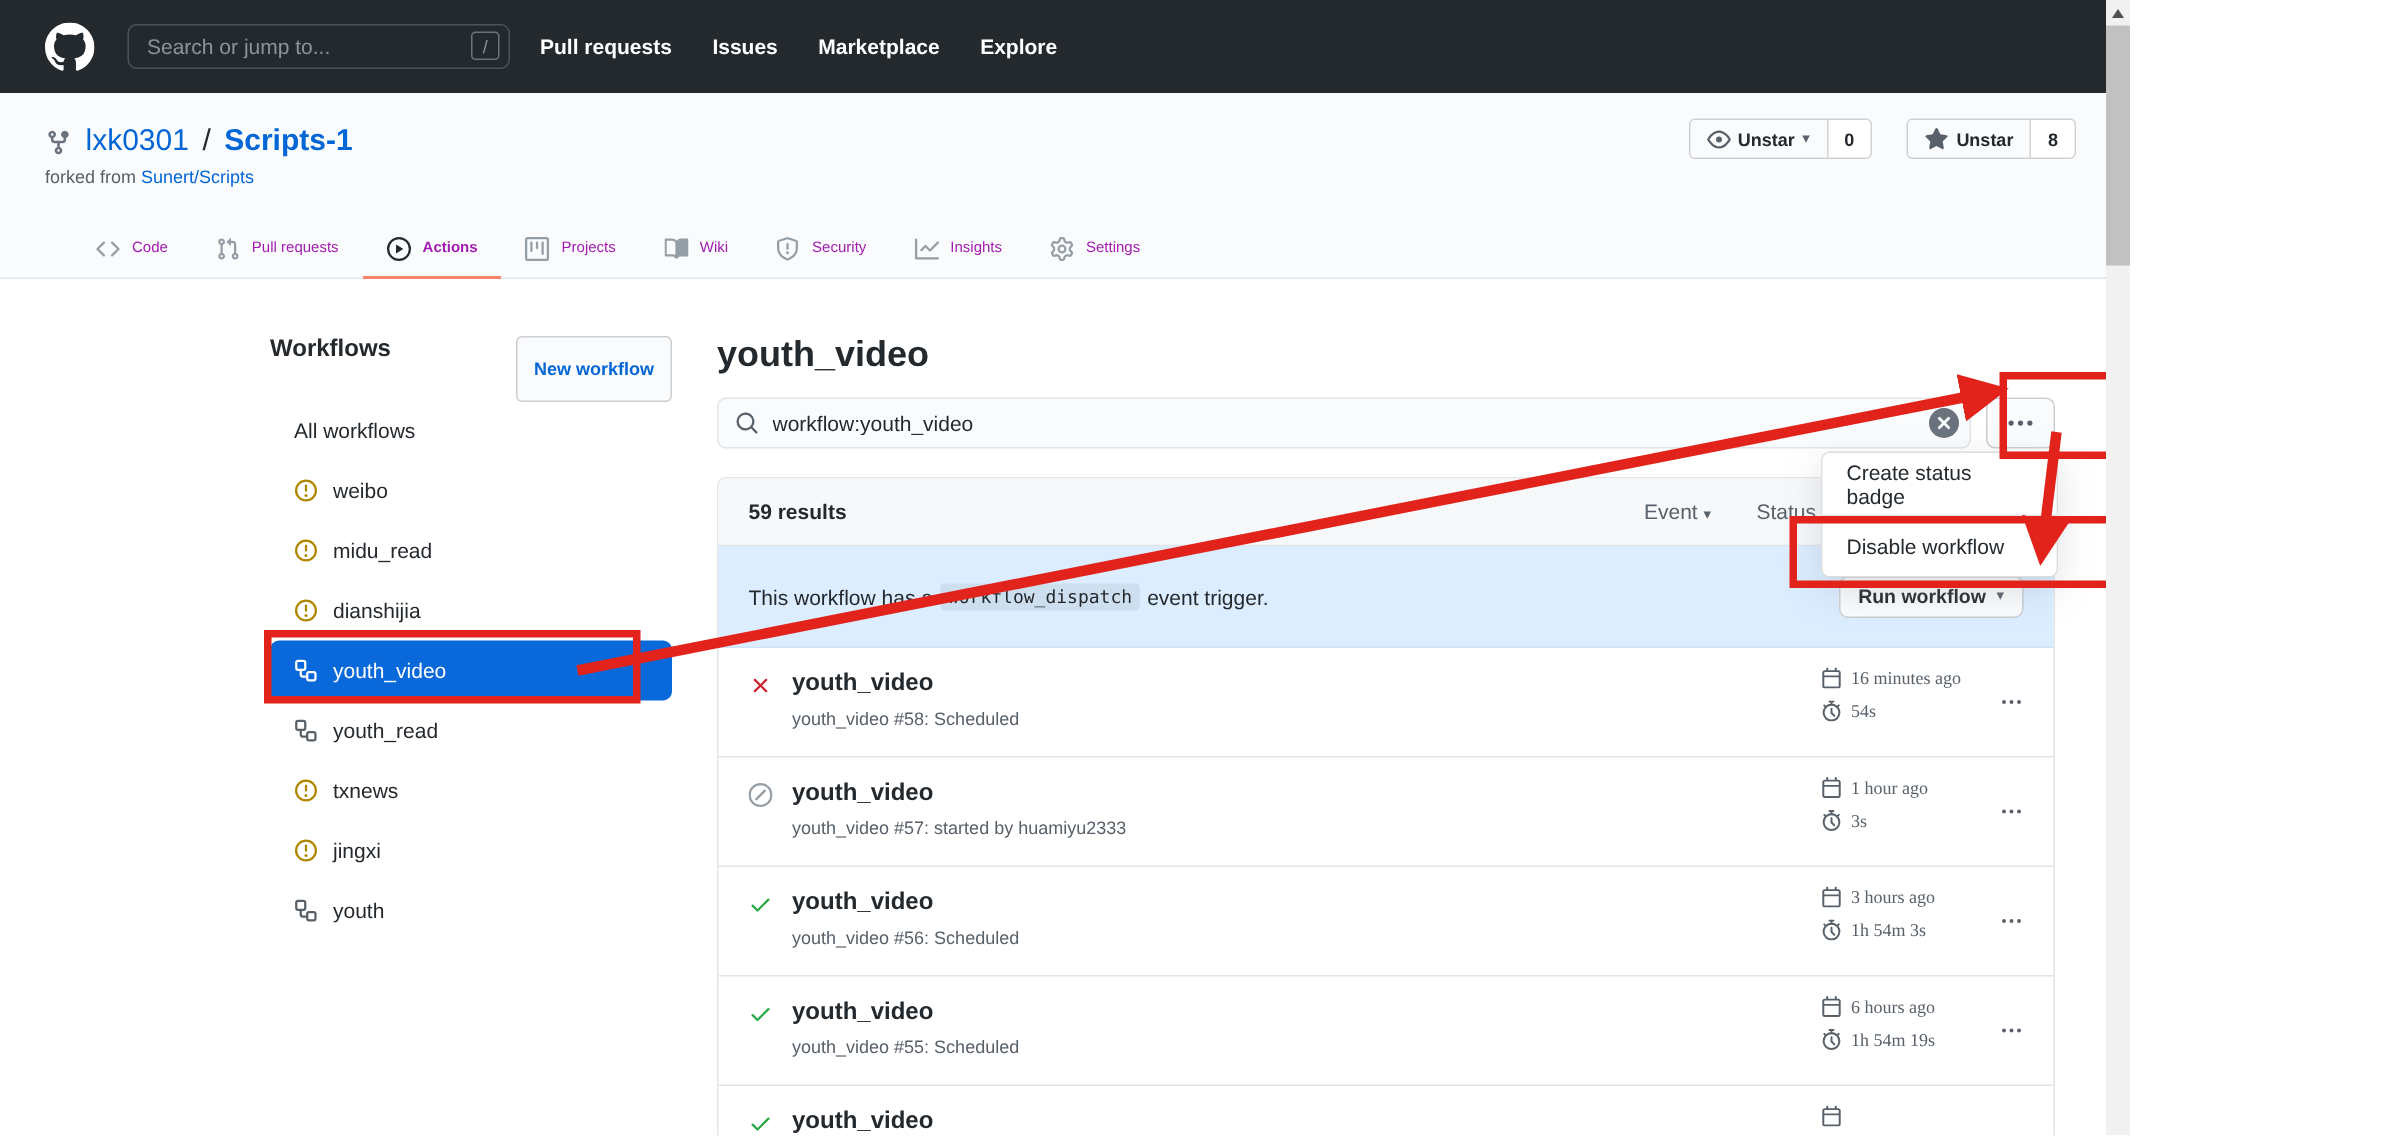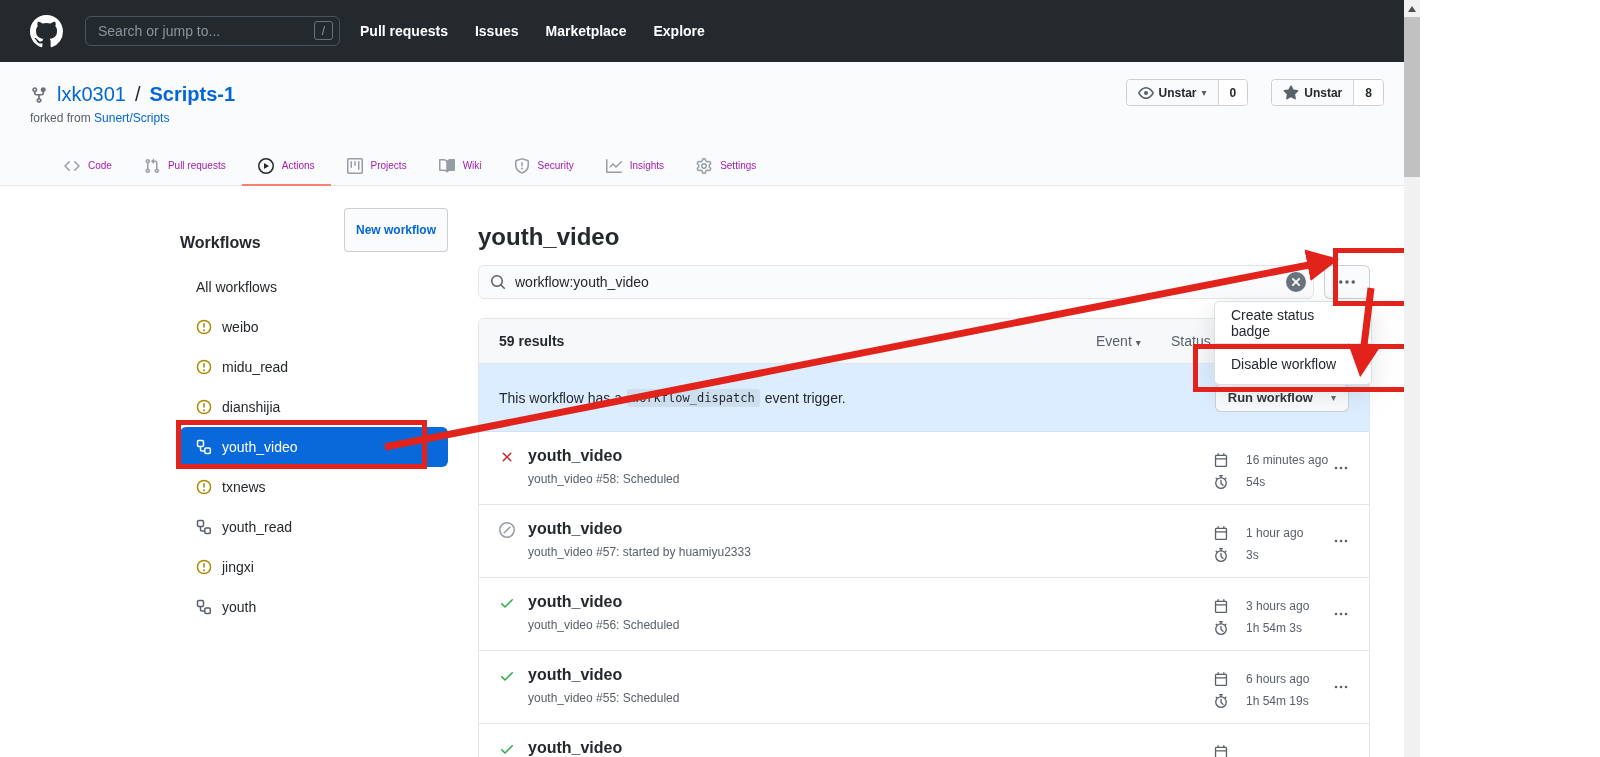--- a/index.html
+++ b/index.html
@@ -45,26 +45,26 @@
   .btn-main svg { fill:#586069; }
   .btn-main .caret { color:#586069; }
   .btn-count { display:flex; align-items:center; padding:0 11px; background:#fff;
                border-left:1px solid rgba(27,31,35,.2); cursor:pointer; }
 
   
   .tabs { position:absolute; left:48px; top:147px; height:39px; display:flex; z-index:6; }
   .tab { display:flex; align-items:center; gap:8px; padding:0 16px; font-size:10px; color:#a21caf;
          border-bottom:2px solid transparent; cursor:pointer; }
   .tab svg { fill:#959da5; }
-  .tab.active { font-weight:400; border-bottom-color:#f9826c; }
+  .tab.active { font-weight:700; border-bottom-color:#f9826c; }
   .tab.active svg { fill:#24292e; }
 
   
   .sidebar { position:absolute; left:180px; top:224px; width:268px; }
-  .sb-head { display:flex; align-items:flex-end; justify-content:space-between; height:28px; }
+  .sb-head { display:flex; align-items:flex-start; justify-content:space-between; height:28px; }
   .sb-title { font-size:16px; font-weight:700; color:#24292e; }
   .new-wf-btn { font-size:12px; font-weight:600; color:#0366d6; background:#fafbfc;
                 border:1px solid rgba(27,31,35,.2); border-radius:4px; padding:14px 11px; cursor:pointer;
                 font-family:inherit; }
   .sb-list { margin-top:15px;text-align:right; }
   .sb-item { height:40px; display:flex; align-items:center; gap:10px; padding:0 16px;
              font-size:14px; color:#24292e; border-radius:6px; cursor:pointer; }
   .sb-item svg { flex:0 0 auto; }
   .sb-item .alert-glyph { stroke:#b08800; fill:none; }
   .sb-item .alert-glyph .dotfill { fill:#b08800; stroke:none; }
@@ -95,31 +95,31 @@
   .flt .caret { color:#586069; }
   .flt-event { left:617px; }
   .flt-status { left:692px; }
 
   .banner { height:68px; background:#dbedff; border-bottom:1px solid #d0e3f7; display:flex;
             align-items:center; padding:0 20px; font-size:14px; color:#24292e; }
   .banner code { font-family:"DejaVu Sans Mono","Liberation Mono",monospace; font-size:12px;
             background:rgba(27,31,35,.07); padding:2px 5px; border-radius:3px; margin:0 5px; }
   .run-btn { margin-left:auto; height:28px; padding:0 12px; background:#fafbfc;
              border:1px solid rgba(27,31,35,.2); border-radius:6px; font-size:13px; font-weight:600;
-             color:#24292e; display:flex; align-items:center; gap:18px; cursor:pointer; font-family:inherit; }
+             color:#24292e; display:flex; align-items:center; gap:7px; cursor:pointer; font-family:inherit; }
   .run-btn .caret { color:#586069; }
 
   .run-row { position:relative; height:73px; border-bottom:1px solid #e1e4e8; padding:15px 20px 0;
              display:flex; align-items:flex-start; }
   .run-row .st-icon { margin-top:2px; }
   .run-info { margin-left:13px; }
   .run-title { font-size:16px; font-weight:700; color:#24292e; cursor:pointer; }
   .run-sub { font-size:12px; color:#586069; margin-top:7px; }
   .run-meta { position:absolute; left:735px; top:13px; font-size:12px; color:#586069; }
-  .run-meta .m-line { display:flex; align-items:flex-end; gap:18px; height:22px; }
+  .run-meta .m-line { display:flex; align-items:flex-start; gap:6px; height:22px;font-family:Liberation Serif, serif; }
   .run-meta svg { fill:#586069; }
   .run-kebab { position:absolute; left:850px; top:24px; background:none; border:none; cursor:pointer; padding:4px; }
   .run-kebab svg { fill:#586069; }
 
   
   .ctx-menu { position:absolute; left:1214px; top:301px; width:158px; background:#fff;
               border:1px solid rgba(27,31,35,.15); border-radius:6px;
               box-shadow:0 8px 24px rgba(149,157,165,.3); z-index:40; overflow:hidden; }
   .ctx-item { height:41px; display:flex; align-items:center; padding:0 16px; font-size:14px;
               color:#24292e; cursor:pointer; background:#fff; }
@@ -311,37 +311,37 @@
             <g class="wf-glyph" stroke-width="1.5">
               <rect x="1.5" y="1.5" width="6" height="6" rx="1.2"></rect>
               <path d="M4.5 7.5v3.2a1.3 1.3 0 001.3 1.3h2.7"></path>
               <rect x="8.8" y="9" width="5.5" height="5.5" rx="1.2"></rect>
             </g>
           </svg>
         <span>youth_video</span>
       </div>
       <div class="sb-item">
         <svg width="16" height="16" viewBox="0 0 16 16">
+            <g class="wf-glyph" stroke-width="1.5">
+              <rect x="1.5" y="1.5" width="6" height="6" rx="1.2"></rect>
+              <path d="M4.5 7.5v3.2a1.3 1.3 0 001.3 1.3h2.7"></path>
+              <rect x="8.8" y="9" width="5.5" height="5.5" rx="1.2"></rect>
+            </g>
+          </svg>
+        <span>youth_read</span>
+      </div>
+      <div class="sb-item">
+        <svg width="16" height="16" viewBox="0 0 16 16">
             <g class="alert-glyph" stroke-width="1.5">
               <circle cx="8" cy="8" r="6.6"></circle>
               <line x1="8" y1="4.2" x2="8" y2="8.6"></line>
               <circle class="dotfill" cx="8" cy="11.3" r="1"></circle>
             </g>
           </svg>
         <span>txnews</span>
-      </div>
-      <div class="sb-item">
-        <svg width="16" height="16" viewBox="0 0 16 16">
-            <g class="wf-glyph" stroke-width="1.5">
-              <rect x="1.5" y="1.5" width="6" height="6" rx="1.2"></rect>
-              <path d="M4.5 7.5v3.2a1.3 1.3 0 001.3 1.3h2.7"></path>
-              <rect x="8.8" y="9" width="5.5" height="5.5" rx="1.2"></rect>
-            </g>
-          </svg>
-        <span>youth_read</span>
       </div>
       <div class="sb-item">
         <svg width="16" height="16" viewBox="0 0 16 16">
             <g class="alert-glyph" stroke-width="1.5">
               <circle cx="8" cy="8" r="6.6"></circle>
               <line x1="8" y1="4.2" x2="8" y2="8.6"></line>
               <circle class="dotfill" cx="8" cy="11.3" r="1"></circle>
             </g>
           </svg>
         <span>jingxi</span>

